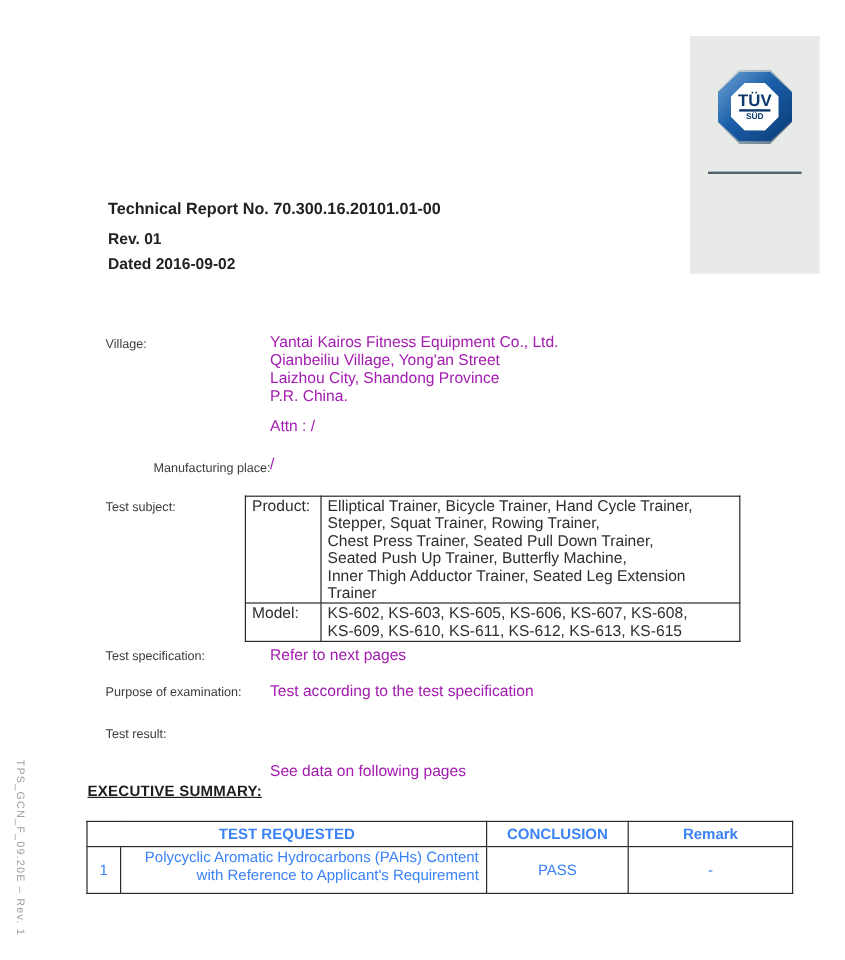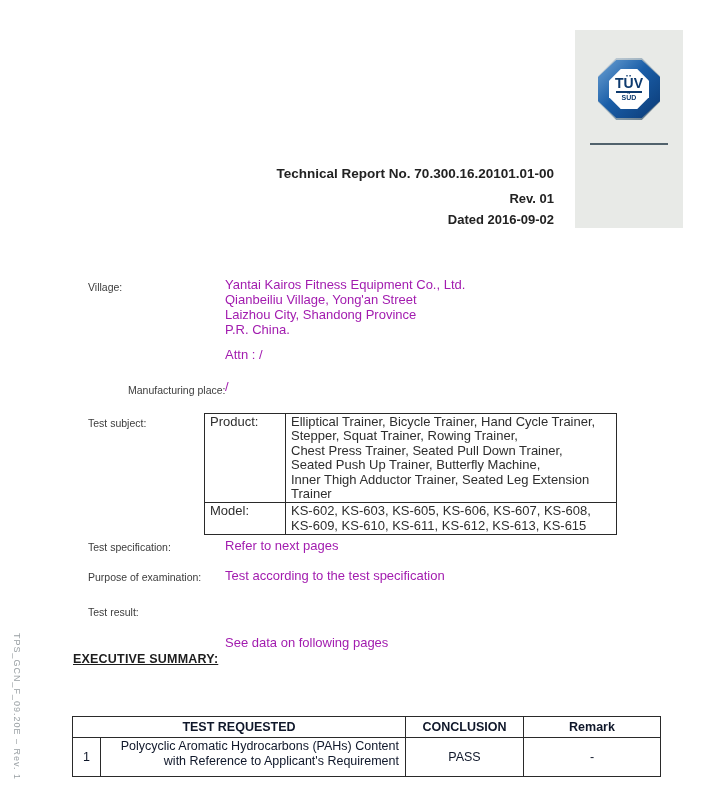--- a/index.html
+++ b/index.html
@@ -39,48 +39,48 @@
   .logo-tuv { font-size:14px; font-weight:bold; color:#0d3a6e; letter-spacing:0px; line-height:13px; }
   .logo-rule { width:26px; height:2px; background:#0d3a6e; margin:1px 0 1px 0; }
   .logo-sud { font-size:7px; font-weight:bold; color:#0d3a6e; line-height:7px; }
   .brand-divider { position:absolute; left:15px; top:113px; width:78px; height:2px; background:#51626c; }
   .brand-tagline {
     position:absolute; left:0; top:137px; width:108px; text-align:center;
     font-size:11px; font-weight:bold; color:#1e78b4; line-height:15px;
   }
 
   
-  .title-block { position:absolute; left:90px; top:166px; width:464px; text-align:right; color:#222; }
+  .title-block { position:absolute; left:90px; top:166px; width:464px; text-align:left; color:#222; }
   .title-main { font-size:13.5px; font-weight:bold; }
   .title-rev   { font-size:13px; font-weight:bold; margin-top:10px; }
   .title-dated { font-size:13px; font-weight:bold; margin-top:6px; }
 
   .field-label { position:absolute; left:88px; font-size:10.5px; color:#3c3c3c; }
   .field-value { position:absolute; left:225px; font-size:13px; color:#a21caf; }
   .addr-lines div { line-height:15px; }
 
   
   .subject-table {
     position:absolute; left:204px; top:413px; width:413px;
     border-collapse:collapse; table-layout:fixed;
     font-size:13px; line-height:14.4px; color:#2e2e2e;
   }
   .subject-table td { border:1.5px solid #2a2a2a; padding:1px 5px; vertical-align:top; }
-  .subject-table .cell-label { width:81px; }
+  .subject-table .cell-label { width:63px; }
 
   
   .exec-heading {
     position:absolute; left:73px; top:652px;
     font-size:12.5px; font-weight:bold; color:#1d1d1d;
     text-decoration:underline; letter-spacing:0.2px;
   }
   .exec-table {
-    position:absolute; left:72px; top:716px; width:588px;
+    position:absolute; left:72px; top:684px; width:588px;
     border-collapse:collapse; table-layout:fixed;
-    font-size:12.5px; color:#0f172a;
+    font-size:12.5px; color:#3b82f6;
   }
   .exec-table th, .exec-table td { border:1.5px solid #2a2a2a; }
   .exec-table th { font-weight:bold; text-align:center; height:21px; padding:1px 2px; }
   .exec-table td { height:31px; }
   .col-no { width:28px; } .col-req { width:305px; } .col-con { width:118px; } .col-rem { width:137px; }
   .cell-no { text-align:center; }
   .cell-req { text-align:right; padding:1px 6px 8px 7px; line-height:14.5px; }
   .cell-center { text-align:center; }
 </style>
 </head>

